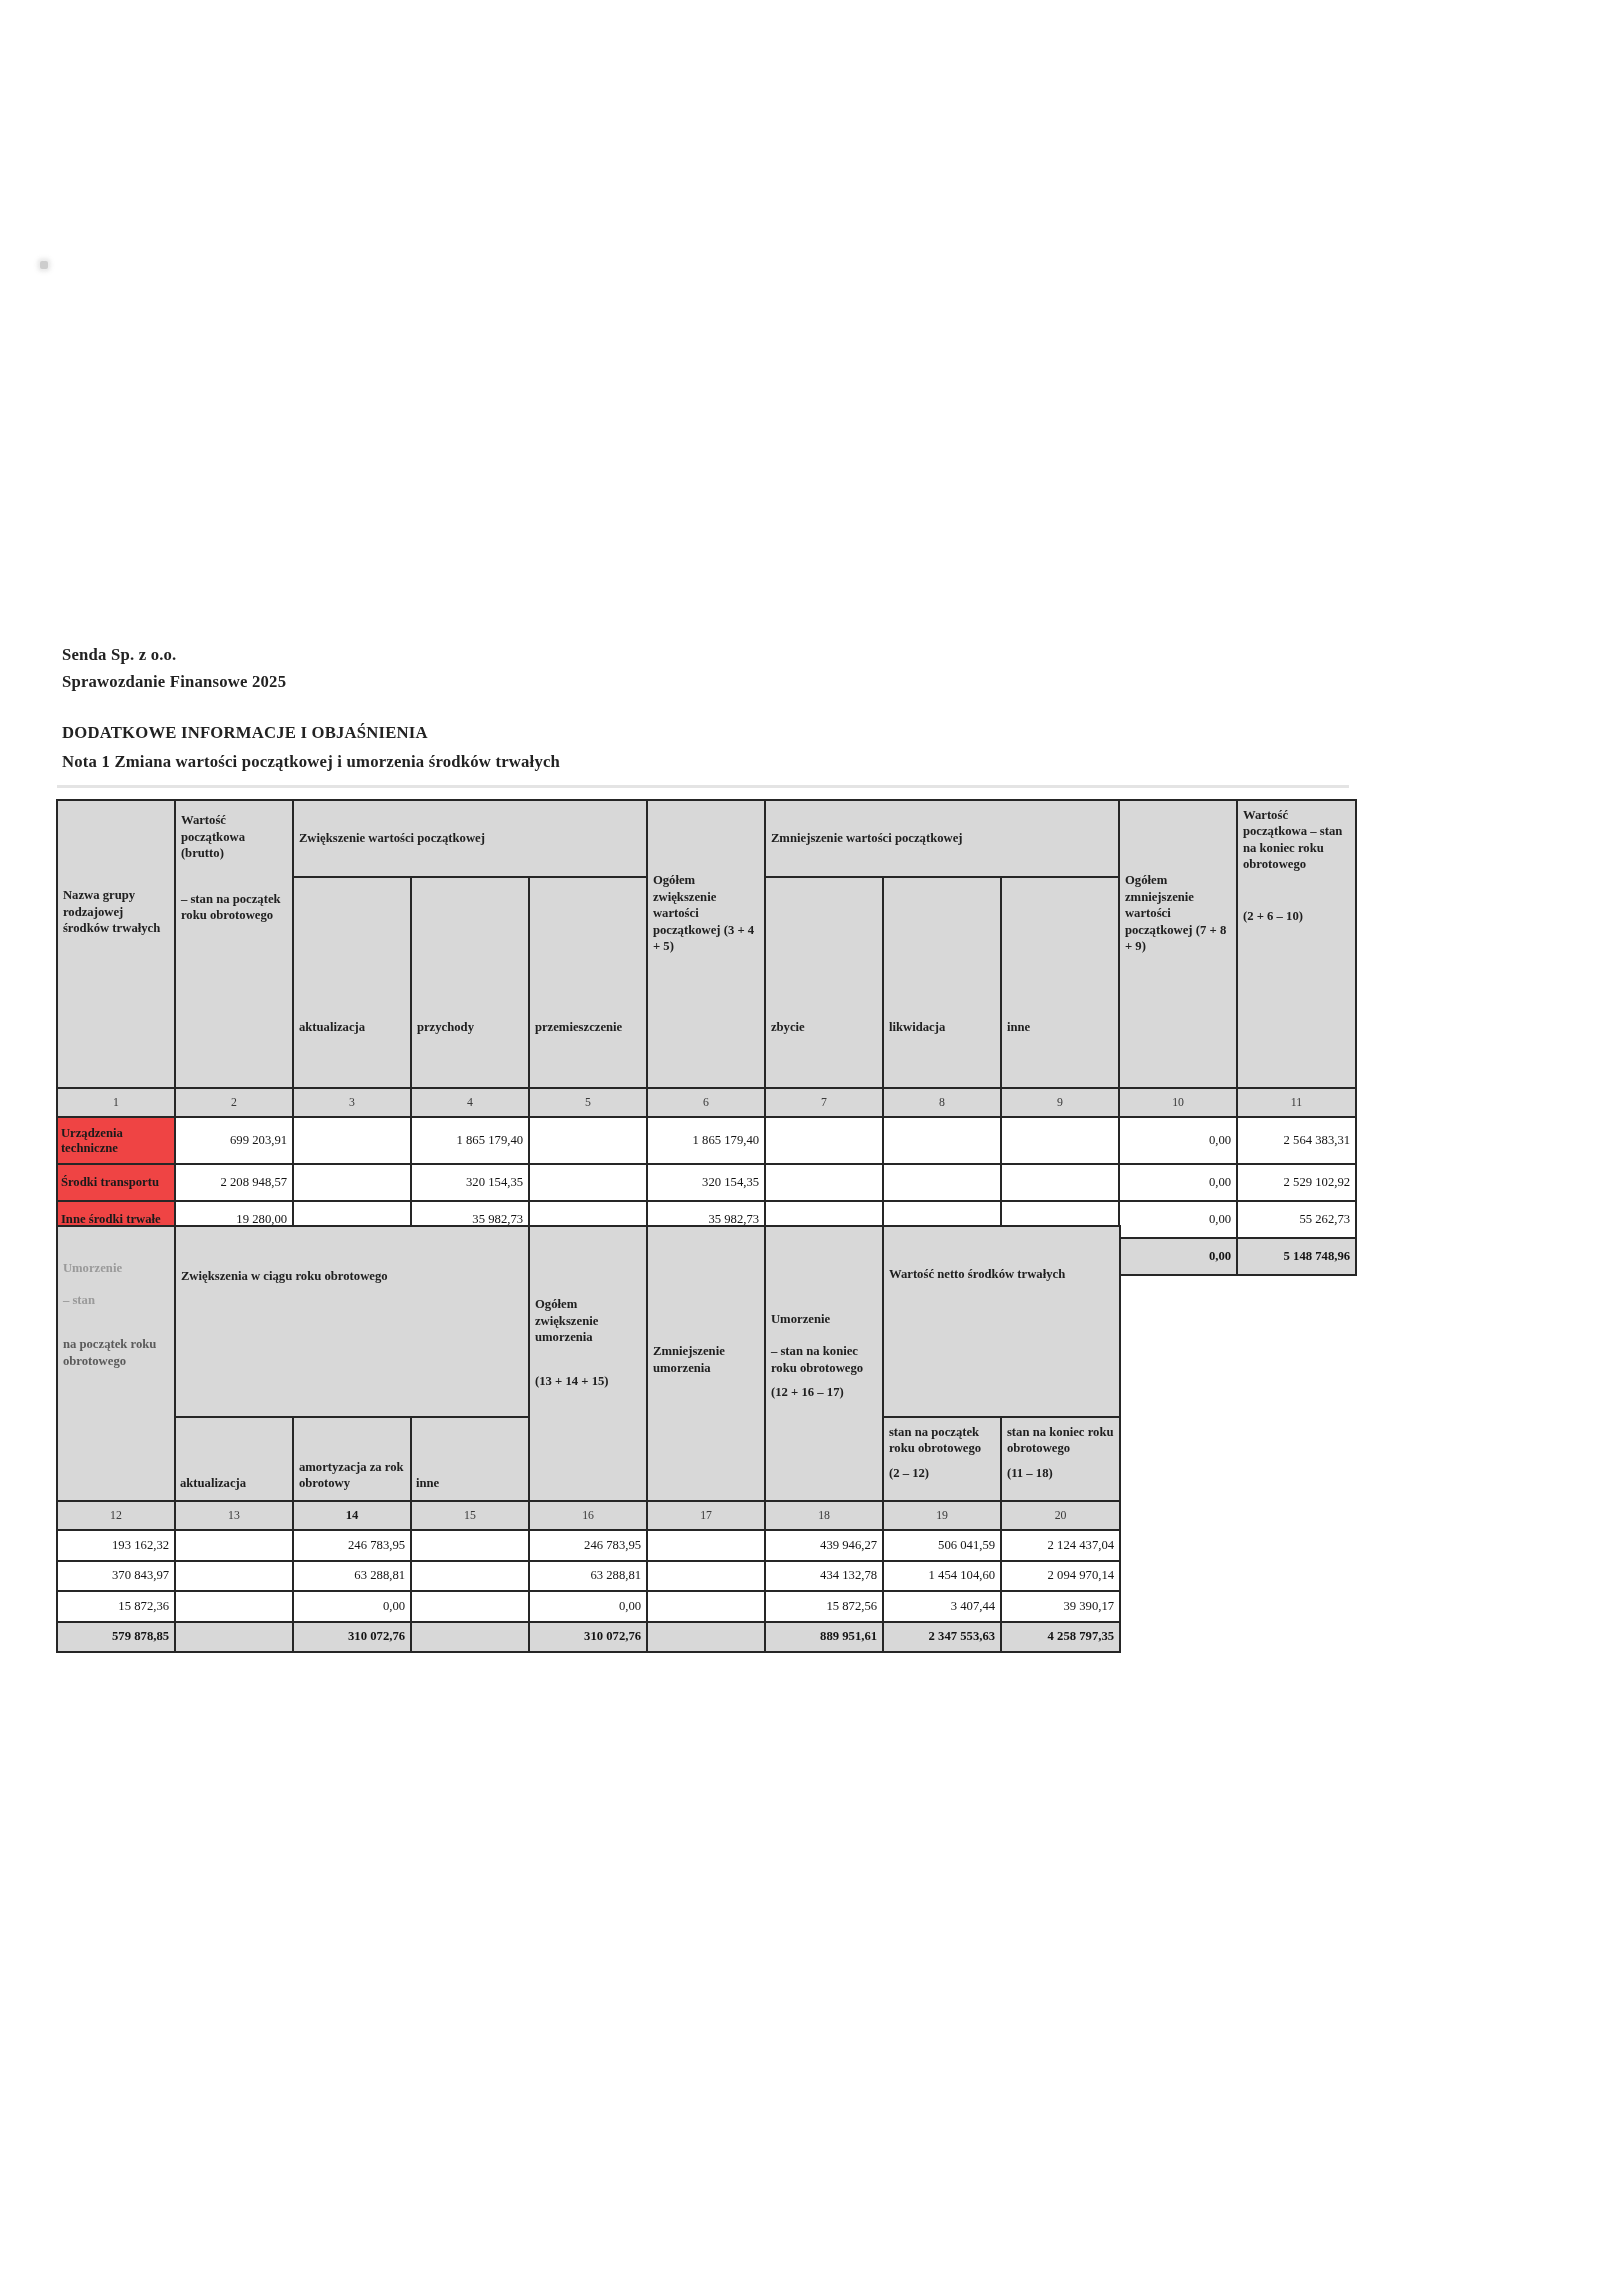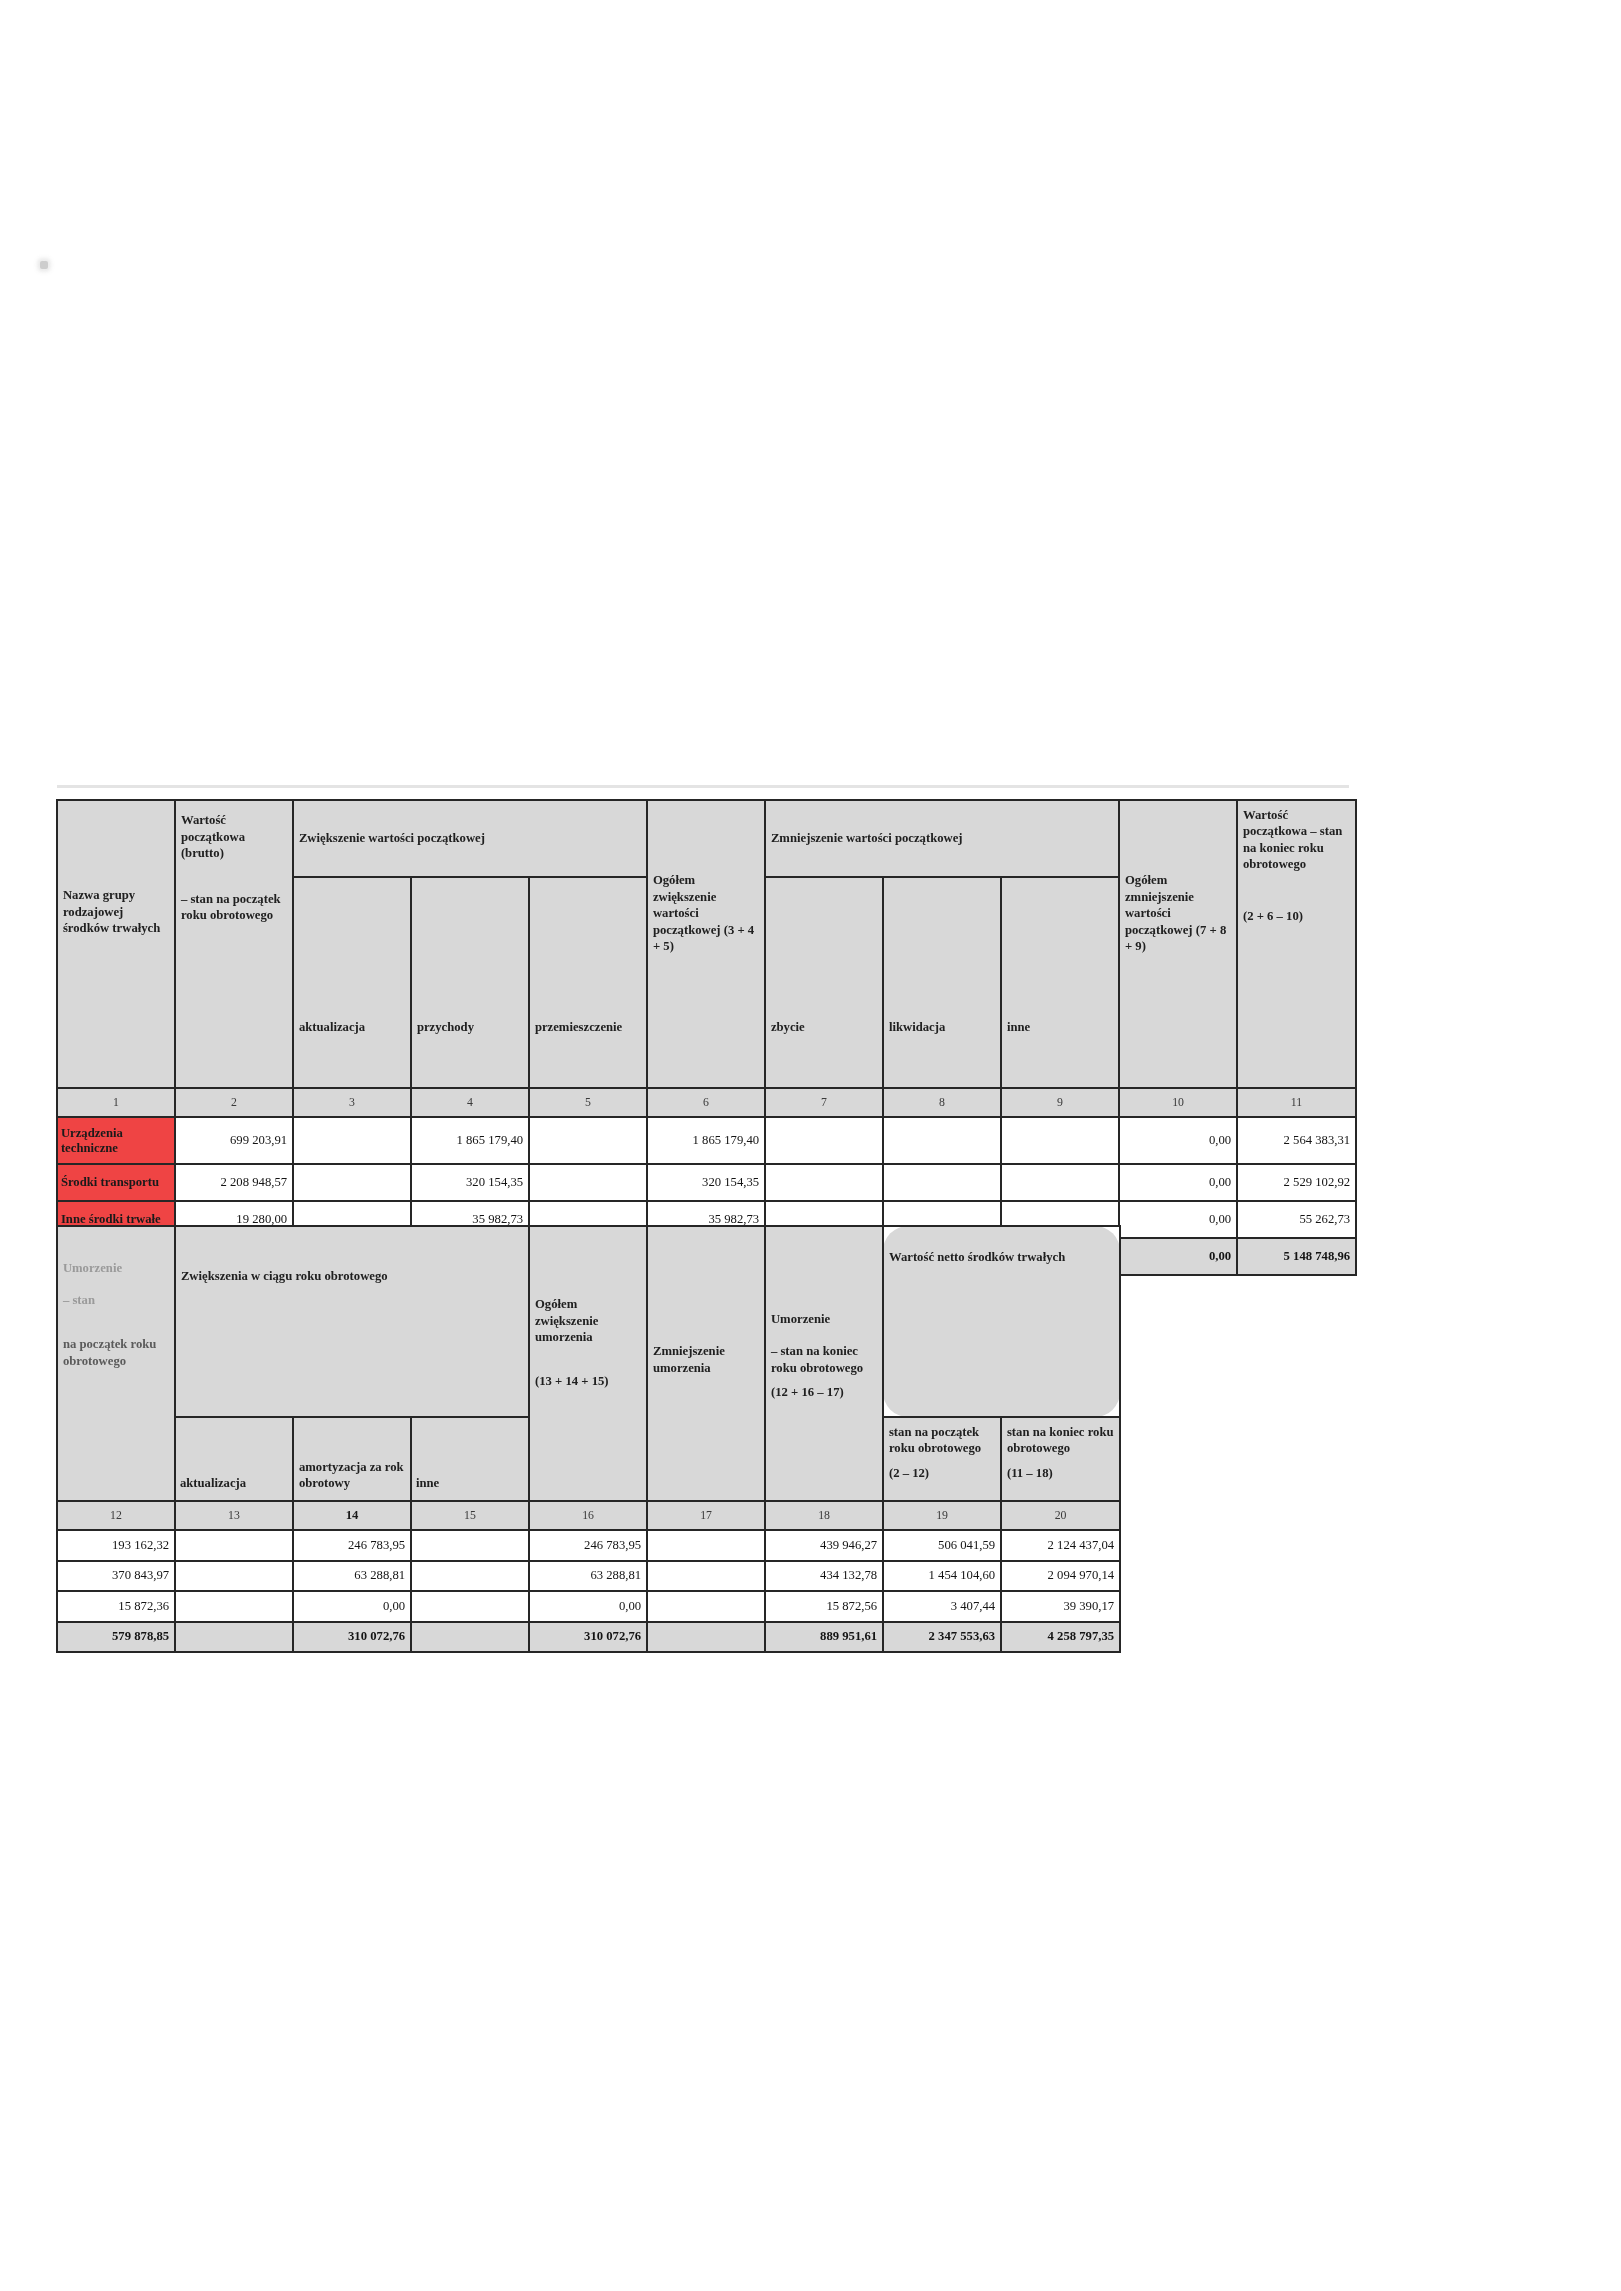--- a/index.html
+++ b/index.html
@@ -52,21 +52,21 @@
 
   
   .t2 th.grp2 { height:145px; vertical-align:top; padding-top:41px; }
   .t2 th.sub2 { height:71px; vertical-align:bottom; padding-bottom:7.8px; }
   .t2 th.sub2.left { text-align:left; padding-left:3.9px; }
   .t2 th.nsub { height:71px; vertical-align:top; padding-top:5.9px; }
   .t2 th.c12  { padding-top:33px; }
   .t2 th.c16  { padding-top:69px; }
   .t2 th.c17  { padding-top:116px; }
   .t2 th.c18  { padding-top:84px; }
-  .t2 th.grpN { vertical-align:top; padding-top:22px;border-radius:25px; }
+  .t2 th.grpN { vertical-align:top; padding-top:39px; }
   .faded  { color:#9a9a9a; }
   .faded2 { color:#5b5b5b; }
 
   .numrow td {
     background:#d8d8d8; text-align:center; font-size:11.8px; color:#3a3a3a;
     height:25.5px; padding:1px; font-weight:normal;
   }
   .numrow td.bold { font-weight:bold; font-size:12.7px; color:#1a1a1a; }
 
   td.val { text-align:right; font-size:12.7px; padding:2px 4.9px; color:#141414; background:#fff; }
@@ -77,20 +77,26 @@
   tr.razem td { background:#d8d8d8 !important; }
   tr.razem td.val, tr.razem td.lbl { font-weight:bold; }
 </style>
 </head>
 <body>
 
 <div class="page">
   <div class="speck"></div>
   <div class="scanline"></div>
 
+  <div class="dochead">
+    <div class="h company">Senda Sp. z o.o.</div>
+    <div class="h report">Sprawozdanie Finansowe 2025</div>
+    <div class="h section">DODATKOWE INFORMACJE I OBJAŚNIENIA</div>
+    <div class="h note">Nota 1 Zmiana wartości początkowej i umorzenia środków trwałych</div>
+  </div>
 
   <table class="t t1">
     <colgroup>
       <col style="width:118px">
         <col style="width:118px">
         <col style="width:118px">
         <col style="width:118px">
       <col style="width:118px">
         <col style="width:118px">
         <col style="width:118px">

